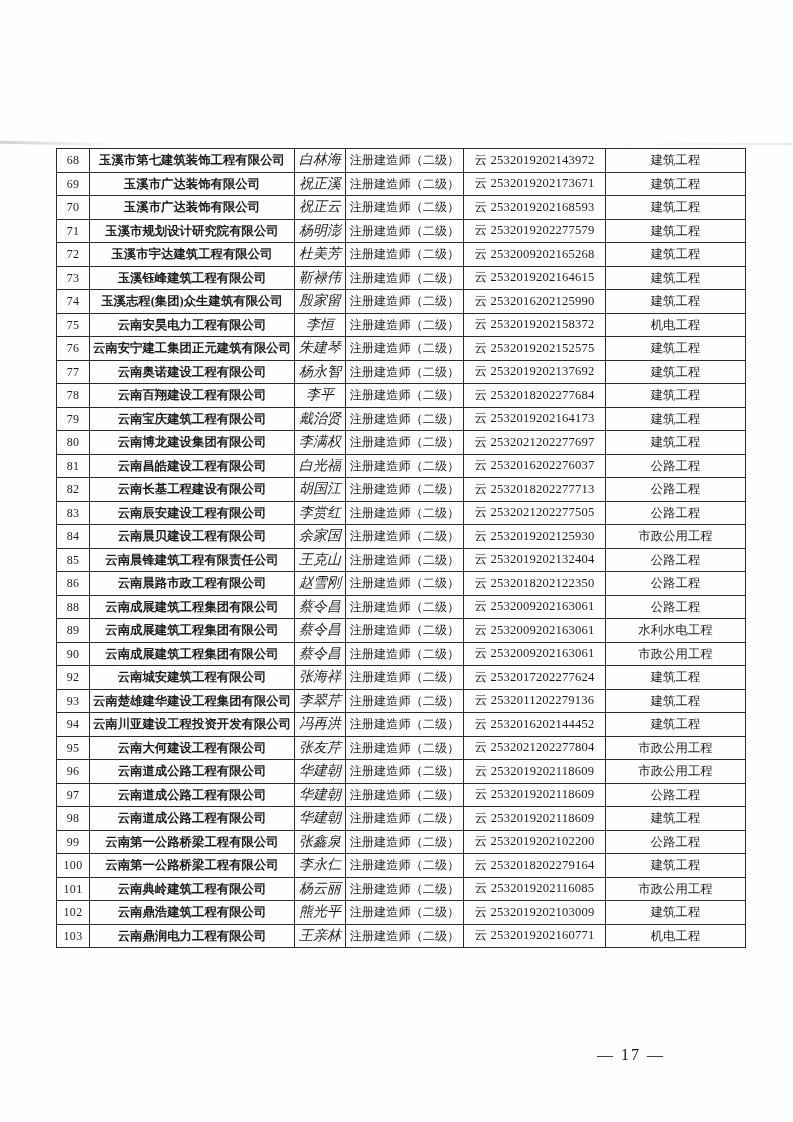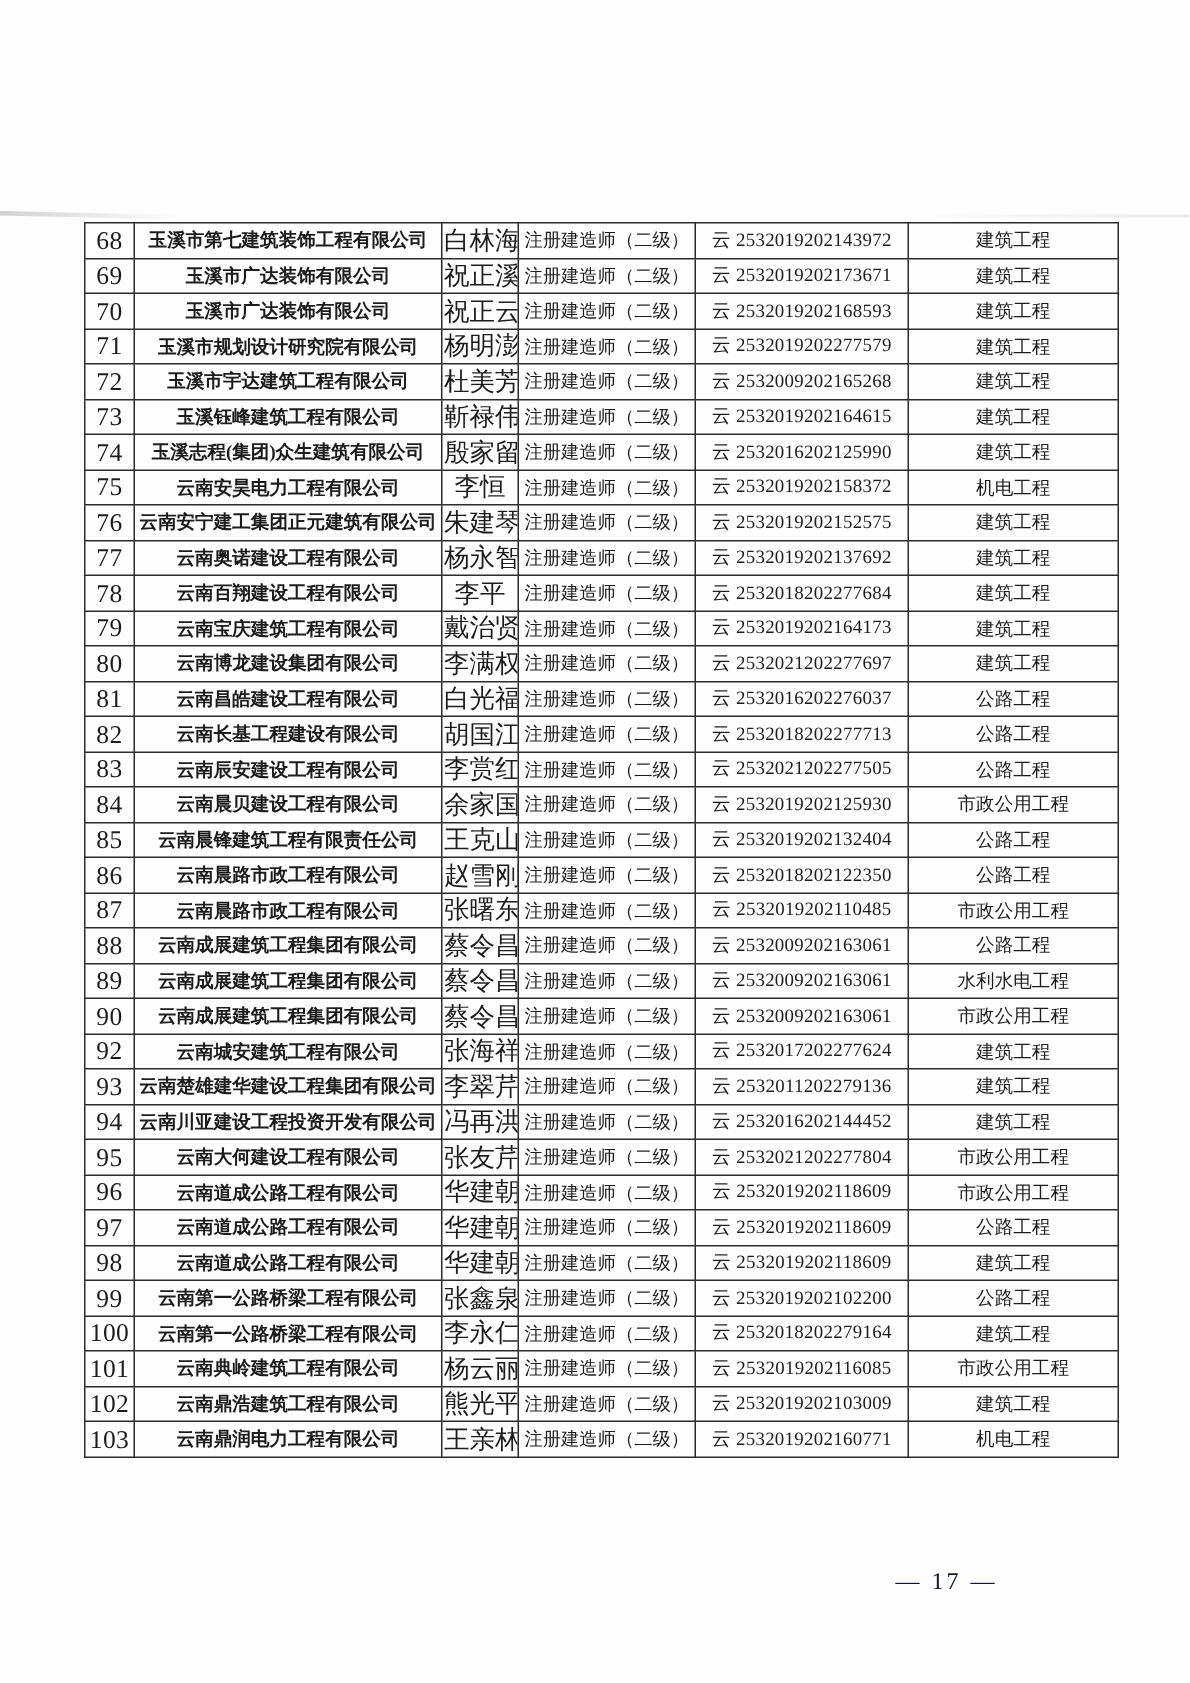--- a/index.html
+++ b/index.html
@@ -31,23 +31,23 @@
   table.registry td{
     border:1px solid #2b2b2b;
     height:22.5px;
     padding:0 1px;
     text-align:center;
     vertical-align:middle;
     white-space:nowrap;
     overflow:hidden;
     color:#1c1c1c;
   }
-  td.c-no{font-size:17px;letter-spacing:.3px;}
+  td.c-no{font-size:12px;letter-spacing:.3px;}
   td.c-company{font-size:12.4px;font-weight:bold;}
-  td.c-name{font-size:17px;}
+  td.c-name{font-size:14px;font-style:italic;}
   td.c-qual{font-size:12.2px;}
   td.c-cert{font-size:12.6px;letter-spacing:.2px;}
   td.c-spec{font-size:12.4px;margin-top:12px;}
   .page-number{
     position:absolute;left:597px;top:1046px;
     font-size:16px;color:#0f172a;letter-spacing:2px;
     white-space:nowrap;
   }
 </style>
 </head>
@@ -214,28 +214,20 @@
     </tr>
         <tr>
       <td class="c-no">86</td>
       <td class="c-company">云南晨路市政工程有限公司</td>
       <td class="c-name">赵雪刚</td>
       <td class="c-qual">注册建造师（二级）</td>
       <td class="c-cert">云 2532018202122350</td>
       <td class="c-spec">公路工程</td>
     </tr>
         <tr>
-      <td class="c-no">87</td>
-      <td class="c-company">云南晨路市政工程有限公司</td>
-      <td class="c-name">张曙东</td>
-      <td class="c-qual">注册建造师（二级）</td>
-      <td class="c-cert">云 2532019202110485</td>
-      <td class="c-spec">市政公用工程</td>
-    </tr>
-        <tr>
       <td class="c-no">88</td>
       <td class="c-company">云南成展建筑工程集团有限公司</td>
       <td class="c-name">蔡令昌</td>
       <td class="c-qual">注册建造师（二级）</td>
       <td class="c-cert">云 2532009202163061</td>
       <td class="c-spec">公路工程</td>
     </tr>
         <tr>
       <td class="c-no">89</td>
       <td class="c-company">云南成展建筑工程集团有限公司</td>

